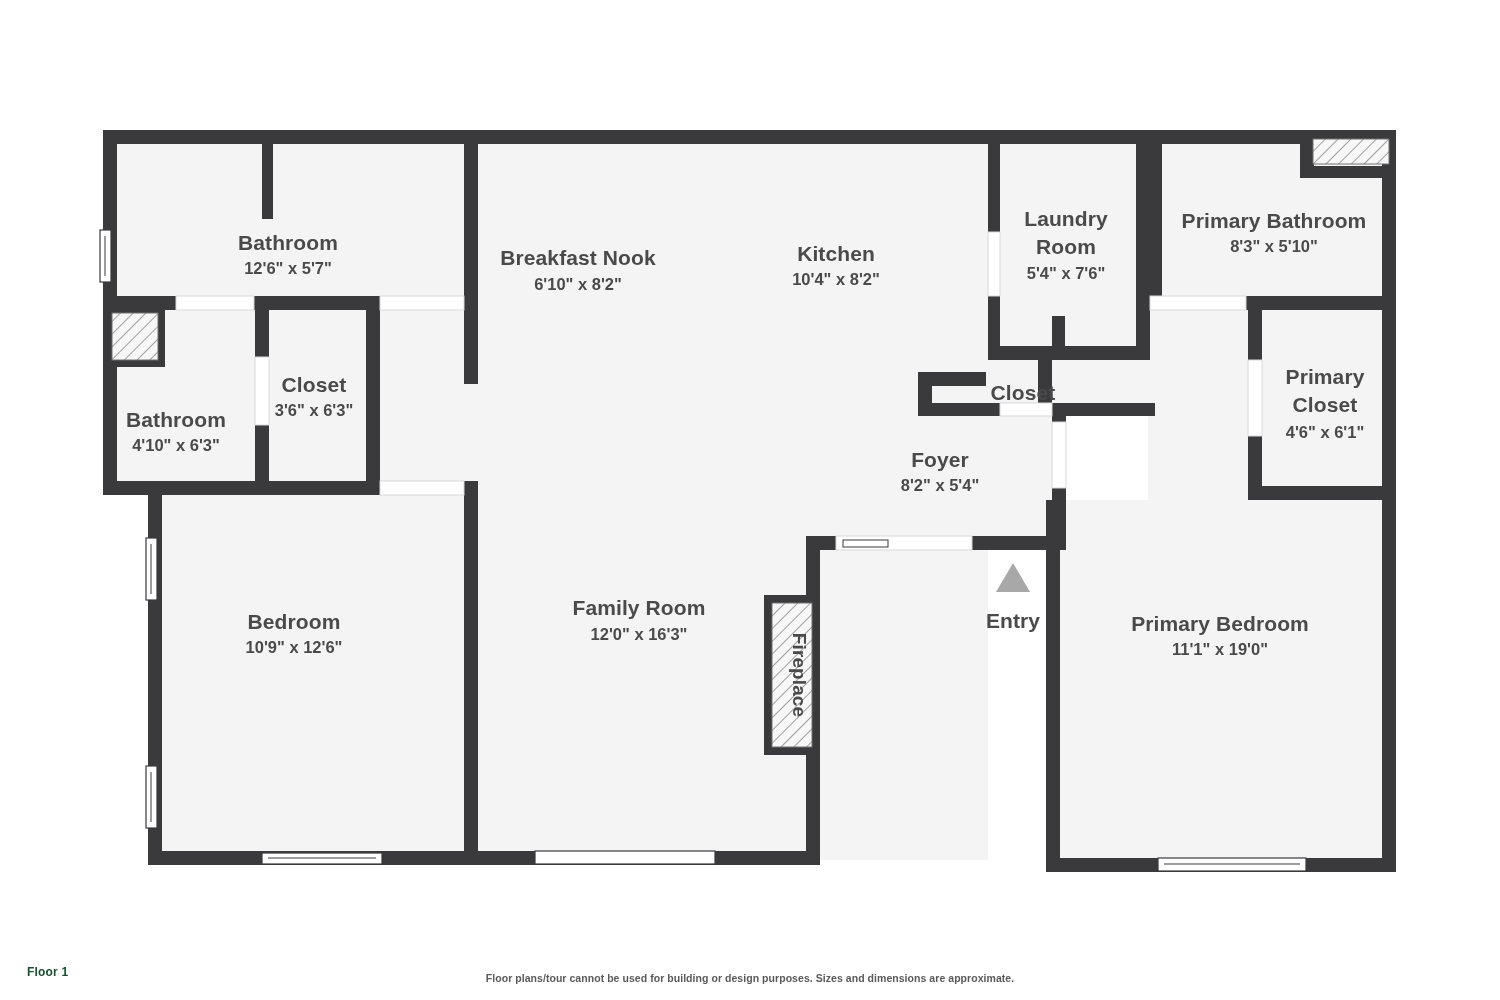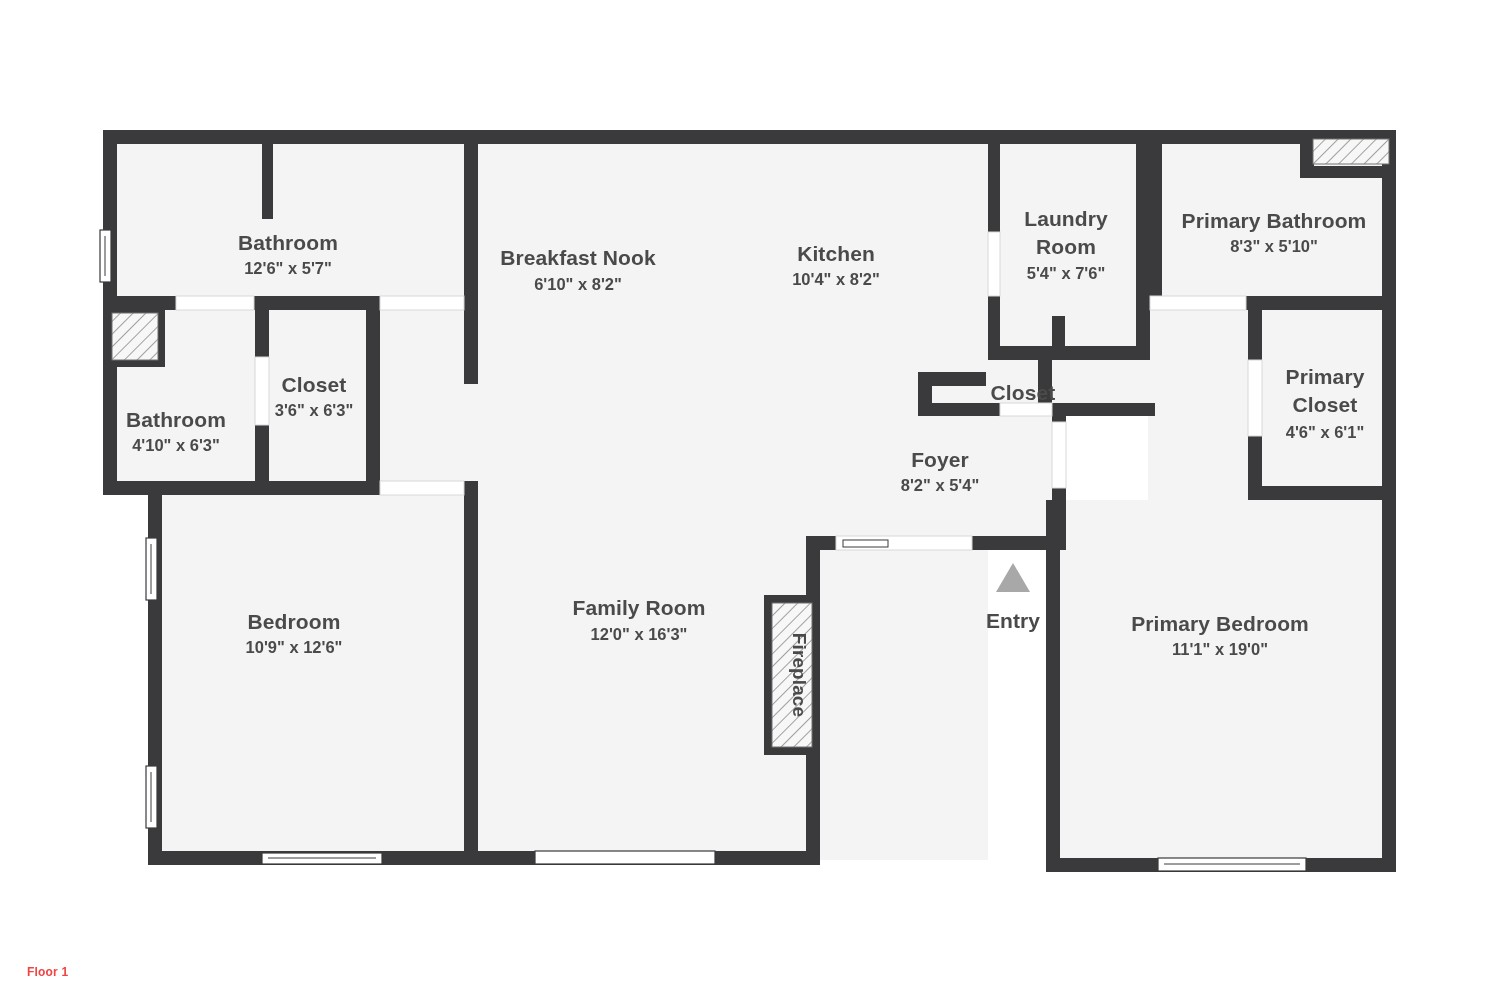--- a/index.html
+++ b/index.html
@@ -45,21 +45,21 @@
     fill: #4a4a4a;
     text-anchor: middle;
   }
   .footer-floor {
     position: absolute;
     left: 27px;
     top: 965px;
     font-family: "Liberation Sans", sans-serif;
     font-size: 12px;
     font-weight: bold;
-    color: #ef4444;
+    color: #14532d;
     letter-spacing: 0.2px;
   }
   .footer-disclaimer {
     position: absolute;
     left: 0;
     top: 972px;
     width: 1500px;
     text-align: center;
     font-family: "Liberation Sans", sans-serif;
     font-size: 10.5px;
@@ -239,14 +239,15 @@
 
     <text class="room-label room-name" x="1013" y="628">Entry</text>
 
     <text class="room-label room-name small" x="793" y="675" transform="rotate(90 793 675)">Fireplace</text>
 
   </g>
 
 </svg>
 
 <div class="footer-floor">Floor 1</div>
+<div class="footer-disclaimer">Floor plans/tour cannot be used for building or design purposes. Sizes and dimensions are approximate.</div>
 
 </div>
 
 </body></html>

